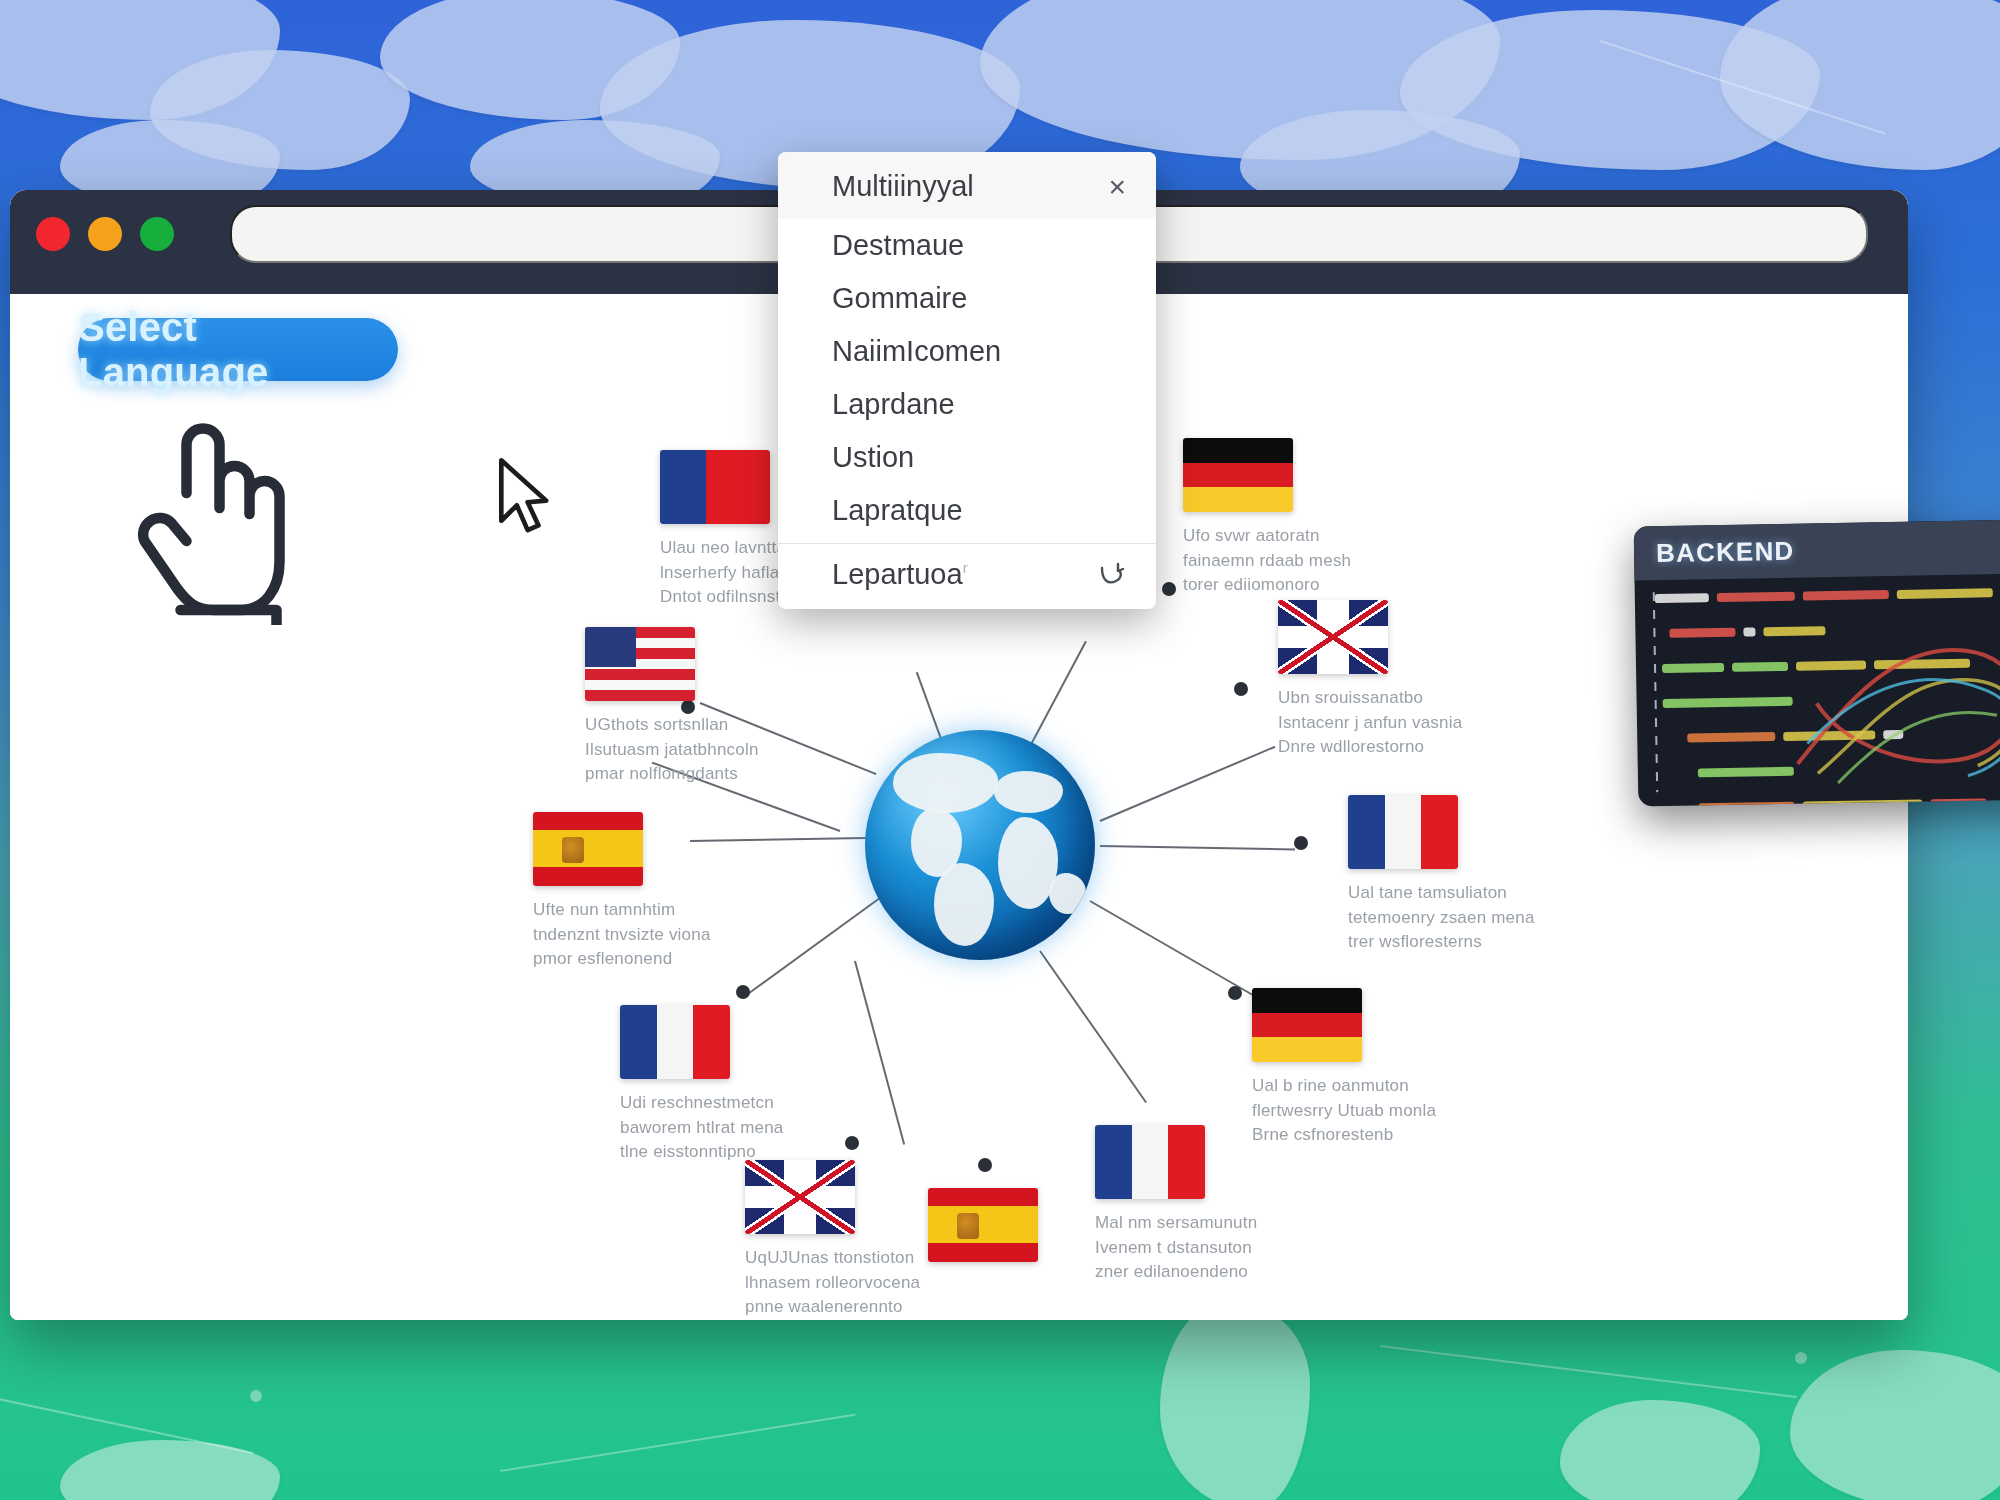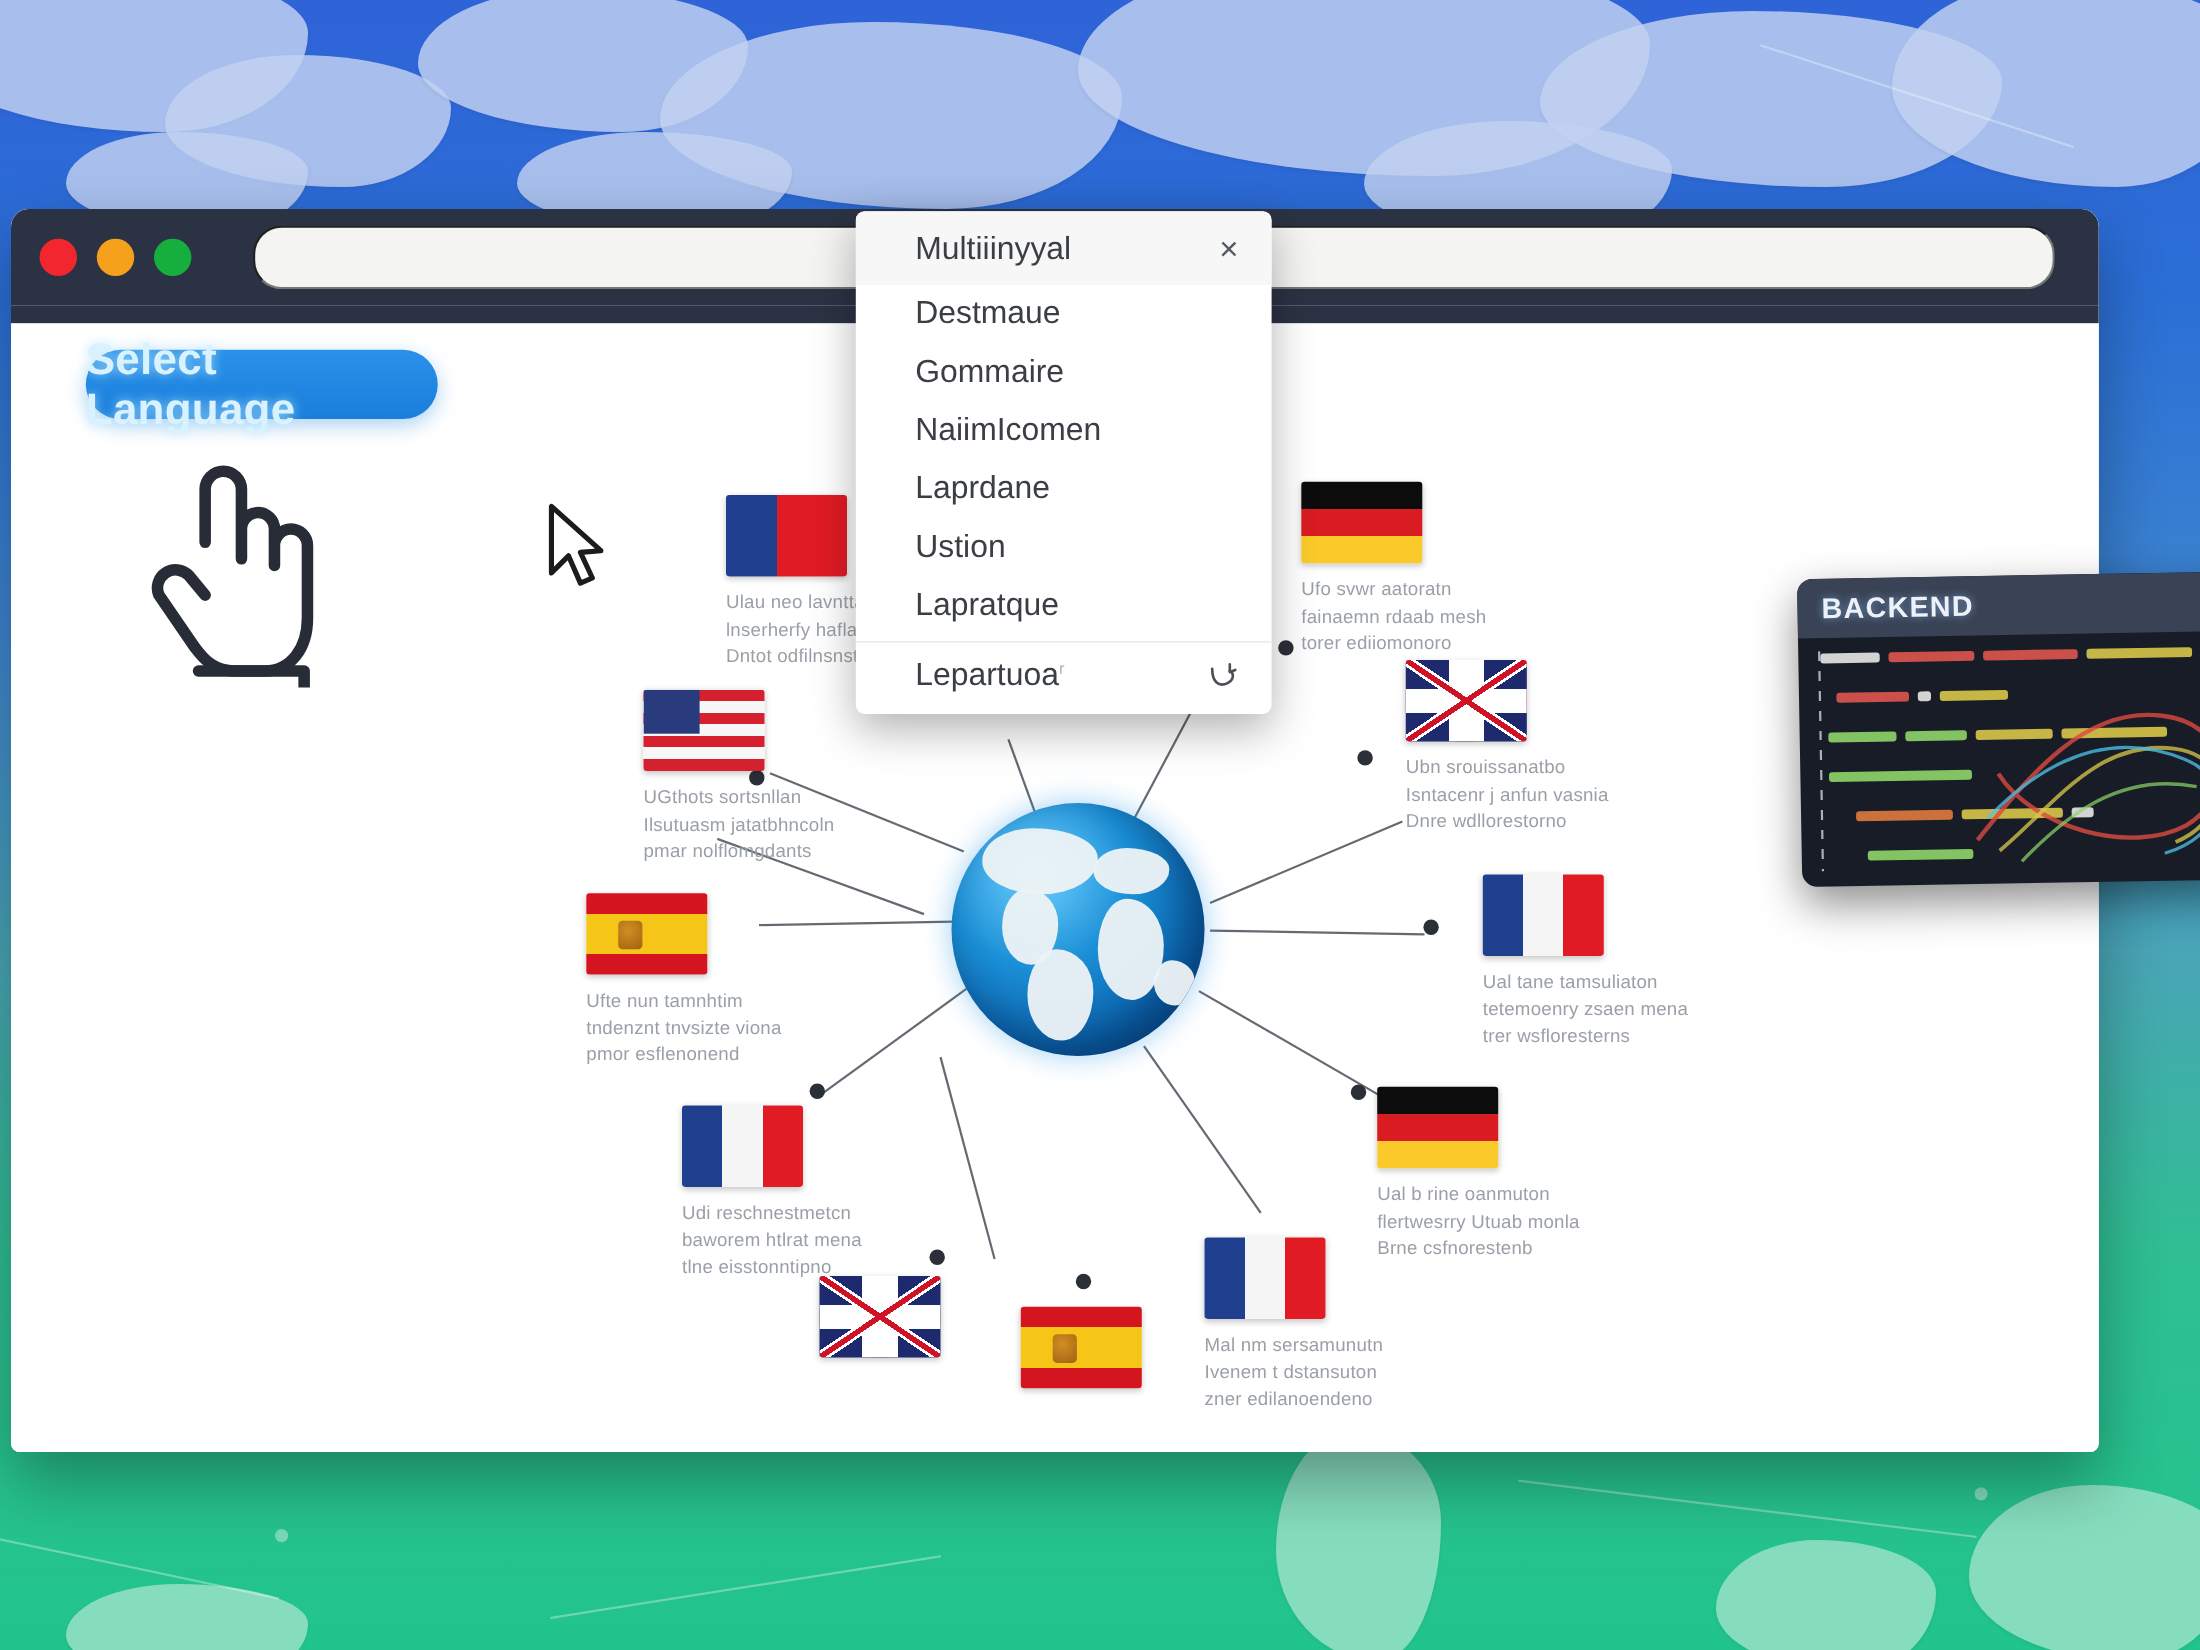--- a/index.html
+++ b/index.html
@@ -95,21 +95,21 @@
           linear-gradient(180deg,transparent calc(50% - 11px),#fff calc(50% - 11px),#fff calc(50% + 11px),transparent calc(50% + 11px)),
           linear-gradient(90deg,transparent calc(50% - 9px),#cf1225 calc(50% - 9px),#cf1225 calc(50% + 9px),transparent calc(50% + 9px)),
           linear-gradient(180deg,transparent calc(50% - 6px),#cf1225 calc(50% - 6px),#cf1225 calc(50% + 6px),transparent calc(50% + 6px));}
   .caption{margin-top:12px;font-size:17px;line-height:1.45;color:#9aa0a8;
            filter:blur(.65px);letter-spacing:.2px;max-width:195px;}
 
   
   .dropdown{
     position:absolute;left:778px;top:152px;width:378px;
     background:#fff;border-radius:8px;box-shadow:0 14px 40px rgba(0,0,0,.30);
-    overflow:hidden;z-index:40;margin-top:40px;
+    overflow:hidden;z-index:40;
   }
   .dd-head{
     display:flex;align-items:center;justify-content:space-between;
     padding:18px 26px 16px 54px;background:#f7f7f7;
   }
   .dd-title{font-size:29px;color:#3b3f45;}
   .dd-close{font-size:30px;color:#555b63;cursor:pointer;line-height:1;padding:0 4px;}
   .dd-item{padding:10px 26px 10px 54px;font-size:29px;color:#3b3f45;cursor:pointer;}
   .dd-sep{height:1px;background:#e2e2e2;margin:6px 0 0;}
   .dd-foot{display:flex;align-items:center;justify-content:space-between;
@@ -259,20 +259,21 @@
     <div class="caption">Udi reschnestmetcn<br>baworem htlrat mena<br>tlne eisstonntipno</div>
   </div>
 
   <div class="node" style="left:1252px;top:988px;">
     <div class="flag de"></div>
     <div class="caption">Ual b rine oanmuton<br>flertwesrry Utuab monla<br>Brne csfnorestenb</div>
   </div>
 
   <div class="node" style="left:745px;top:1160px;">
     <div class="flag gb"></div>
+    <div class="caption">UqUJUnas ttonstioton<br>lhnasem rolleorvocena<br>pnne waalenerennto</div>
   </div>
 
   <div class="node" style="left:928px;top:1188px;">
     <div class="flag es"></div>
   </div>
 
   <div class="node" style="left:1095px;top:1125px;">
     <div class="flag fr"></div>
     <div class="caption">Mal nm sersamunutn<br>Ivenem t dstansuton<br>zner edilanoendeno</div>
   </div>

